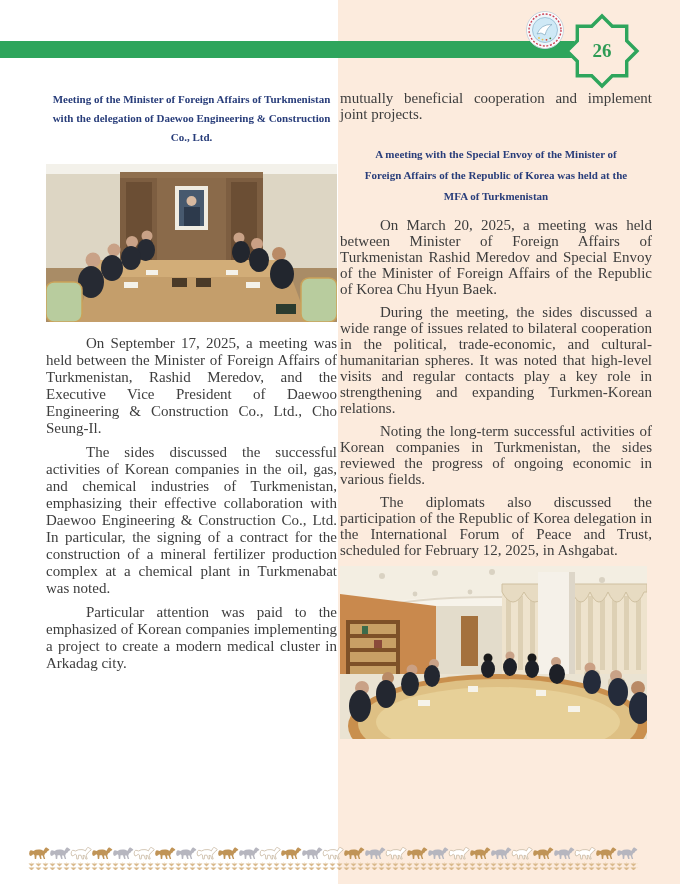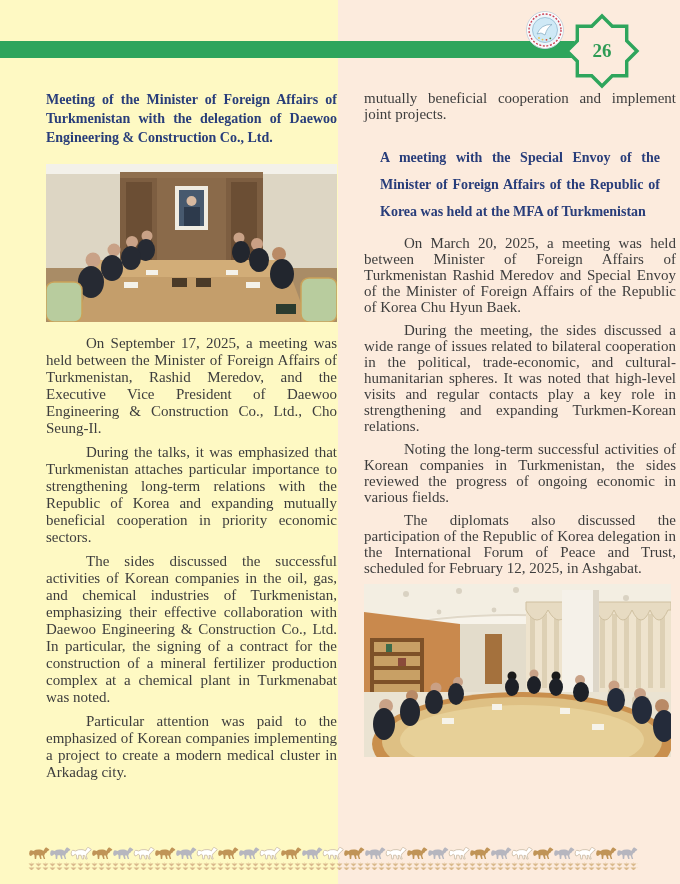--- a/index.html
+++ b/index.html
@@ -1,30 +1,30 @@
 <!DOCTYPE html>
 <html><head>
 <meta charset="utf-8">
 <style>
   html,body{margin:0;padding:0;background:#9a9a9a;}
-  .page{position:relative;width:680px;height:884px;background:#fef9c3;overflow:hidden;
+  .page{position:relative;width:680px;height:884px;background:#ffffff;overflow:hidden;
         font-family:"Liberation Serif",serif;}
   .bg-right{position:absolute;left:338px;top:0;width:342px;height:884px;background:#fcebdd;}
   .top-bar{position:absolute;left:0;top:41px;width:574px;height:17px;background:#2ea55c;}
   .emblem{position:absolute;left:526px;top:11px;width:38px;height:38px;}
   .star{position:absolute;left:564px;top:13px;width:76px;height:76px;}
   .star-num{position:absolute;left:564px;top:13px;width:76px;height:76px;display:flex;
             align-items:center;justify-content:center;color:#2e9b55;font-weight:bold;
             font-size:19px;font-family:"Liberation Serif",serif;}
   .col{position:absolute;color:#3d3d3d;font-size:15px;text-align:justify;}
   .col-left{left:46px;top:90px;width:291px;line-height:17px;}
-  .col-right{left:364px;top:90px;width:312px;line-height:16px;}
-  .col h1,.col h2{color:#283d7a;font-size:14px;line-height:19px;
+  .col-right{left:340px;top:90px;width:312px;line-height:16px;}
+  .col h1,.col h2{color:#283d7a;font-size:11px;line-height:19px;text-align:center;
                   margin:0;font-weight:bold;text-indent:0;}
-  .col-right h2{line-height:27px;margin:22px 16px 10px;}
+  .col-right h2{line-height:21px;margin:22px 16px 10px;}
   .col-left h1{margin:0 0 17px;}
   .col p{margin:0 0 7px;text-indent:40px;}
   .col-left p{margin-bottom:7px;}
   .col-right p{margin-bottom:7px;}
   .col p.cont{text-indent:0;}
   .photo{display:block;margin:0 0 13px;}
   .photo2{display:block;margin:8px 0 0;}
   .frieze{position:absolute;left:28px;top:843px;width:624px;height:32px;}
   .frieze svg{display:block;}
 </style>
@@ -103,21 +103,20 @@
         <circle cx="233" cy="90" r="7" fill="#b98a66"></circle>
           <ellipse cx="236" cy="110" rx="12" ry="15"></ellipse>
       </g>
 
       <rect x="0" y="118" width="36" height="40" rx="8" fill="#b8cc9e" stroke="#caa25a" stroke-width="1.5"></rect>
       <rect x="255" y="114" width="36" height="44" rx="8" fill="#b8cc9e" stroke="#caa25a" stroke-width="1.5"></rect>
       <rect x="230" y="140" width="20" height="10" fill="#2b3b2f"></rect>
     </svg>
 
     <p>On September 17, 2025, a meeting was held between the Minister of Foreign Affairs of Turkmenistan, Rashid Meredov, and the Executive Vice President of Daewoo Engineering &amp; Construction Co., Ltd., Cho Seung-Il.</p>
-    <p>During the talks, it was emphasized that Turkmenistan attaches particular importance to strengthening long-term relations with the Republic of Korea and expanding mutually beneficial cooperation in priority economic sectors.</p>
     <p>The sides discussed the successful activities of Korean companies in the oil, gas, and chemical industries of Turkmenistan, emphasizing their effective collaboration with Daewoo Engineering &amp; Construction Co., Ltd. In particular, the signing of a contract for the construction of a mineral fertilizer production complex at a chemical plant in Turkmenabat was noted.</p>
     <p>Particular attention was paid to the emphasized of Korean companies implementing a project to create a modern medical cluster in Arkadag city.</p>
   </div>
 
   <div class="col col-right">
     <p class="cont">mutually beneficial cooperation and implement joint projects.</p>
     <h2>A meeting with the Special Envoy of the Minister of Foreign Affairs of the Republic of Korea was held at the MFA of Turkmenistan</h2>
     <p>On March 20, 2025, a meeting was held between Minister of Foreign Affairs of Turkmenistan Rashid Meredov and Special Envoy of the Minister of Foreign Affairs of the Republic of Korea Chu Hyun Baek.</p>
     <p>During the meeting, the sides discussed a wide range of issues related to bilateral cooperation in the political, trade-economic, and cultural-humanitarian spheres. It was noted that high-level visits and regular contacts play a key role in strengthening and expanding Turkmen-Korean relations.</p>
     <p>Noting the long-term successful activities of Korean companies in Turkmenistan, the sides reviewed the progress of ongoing economic in various fields.</p>

